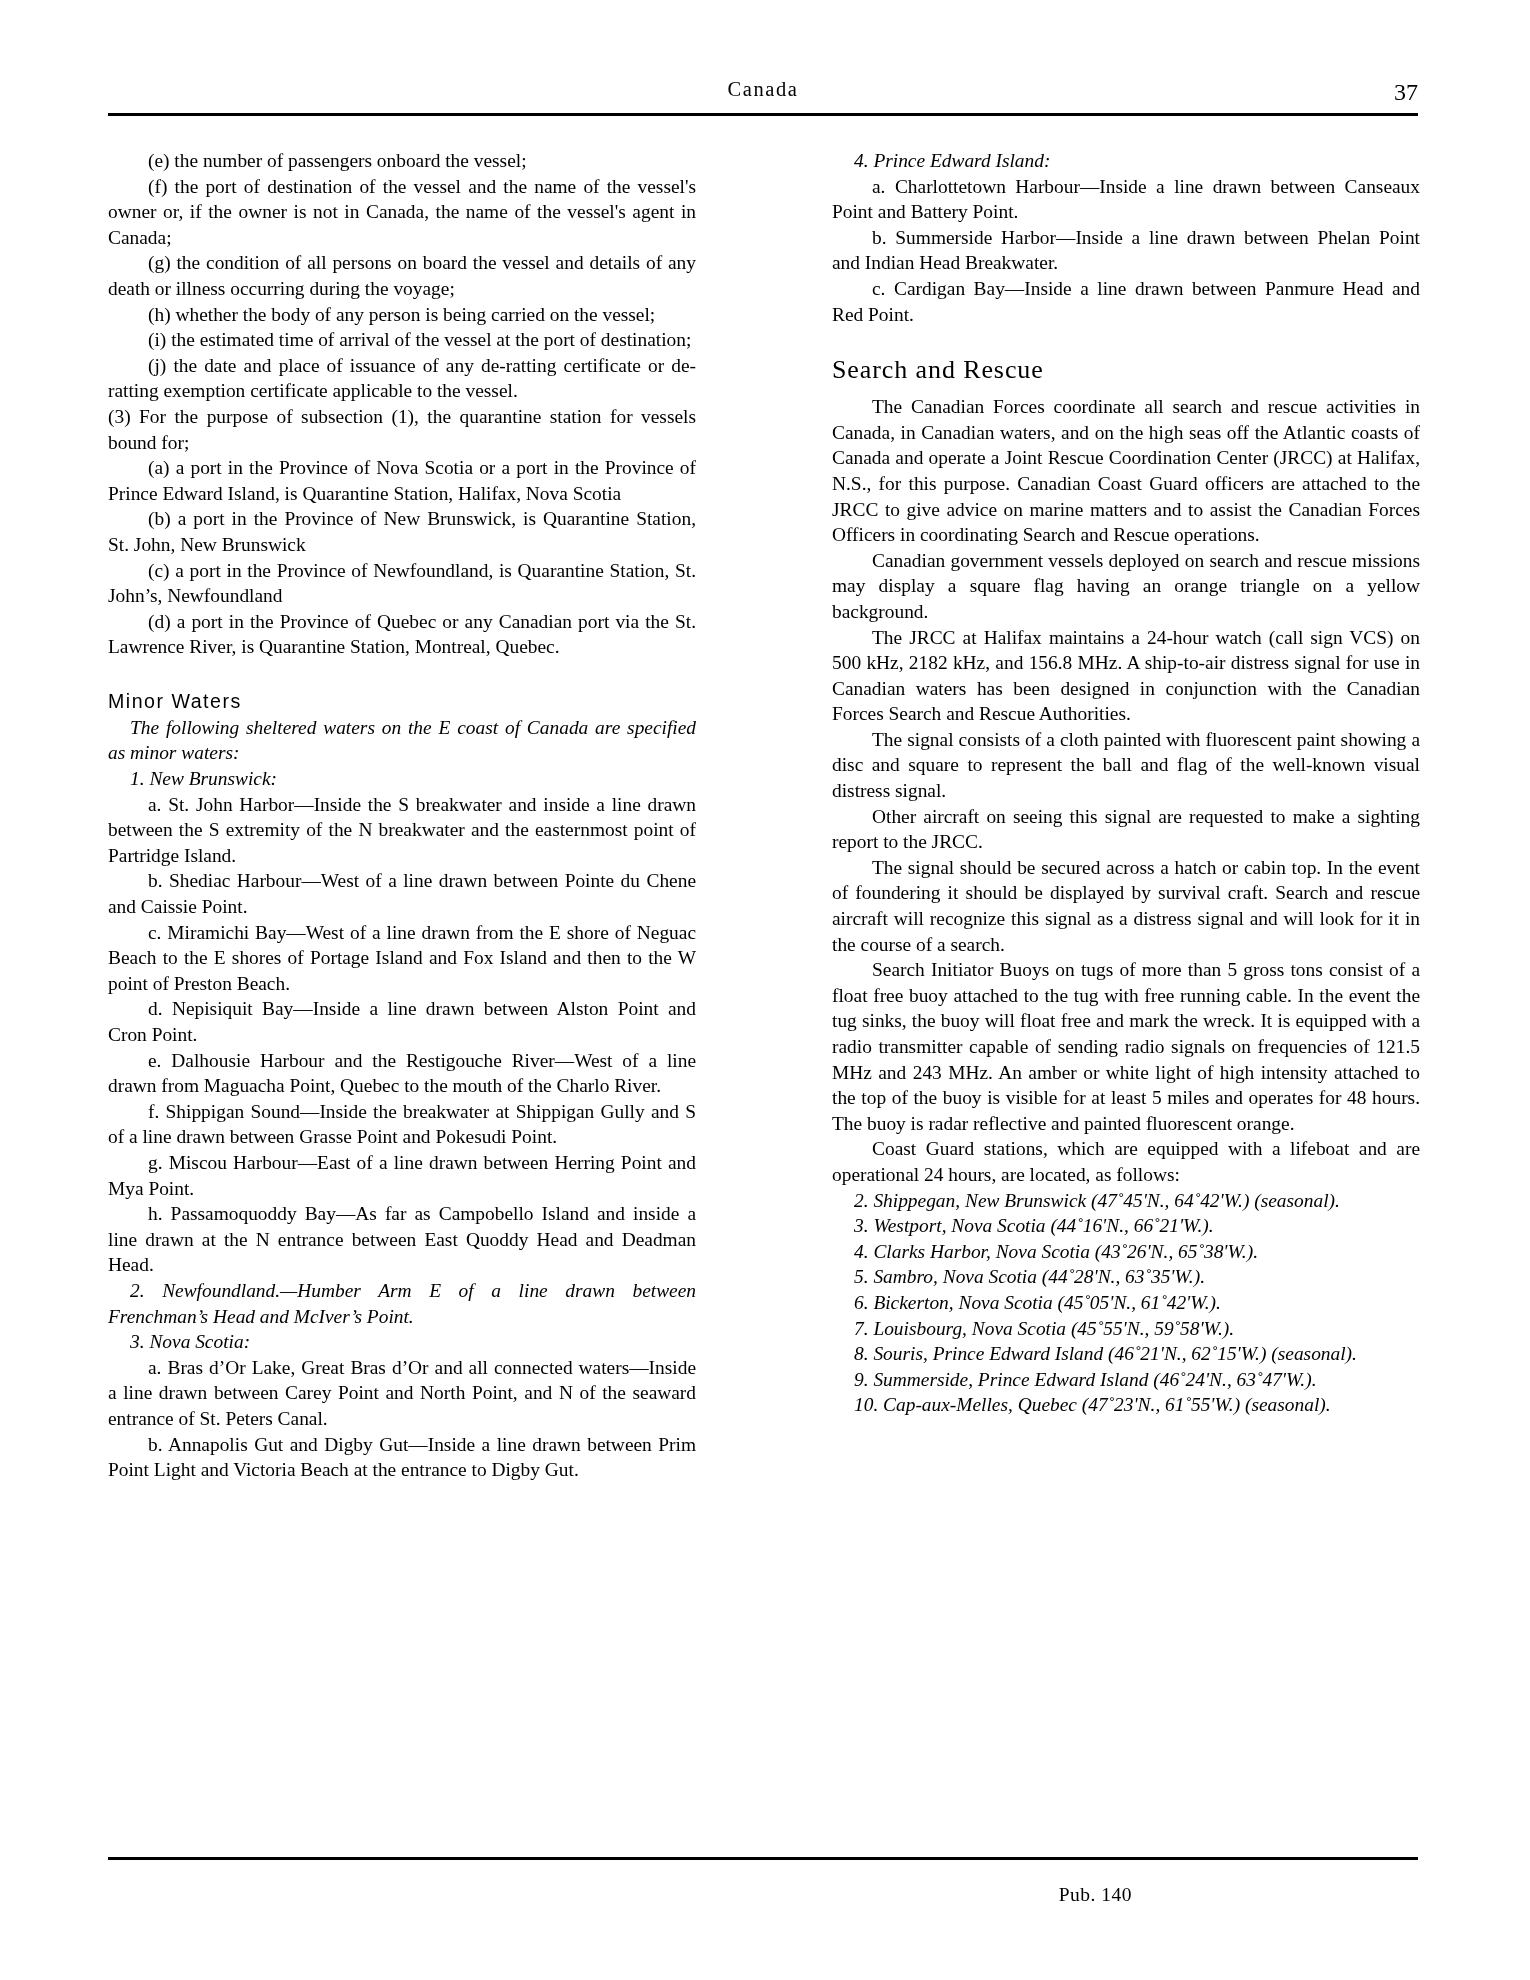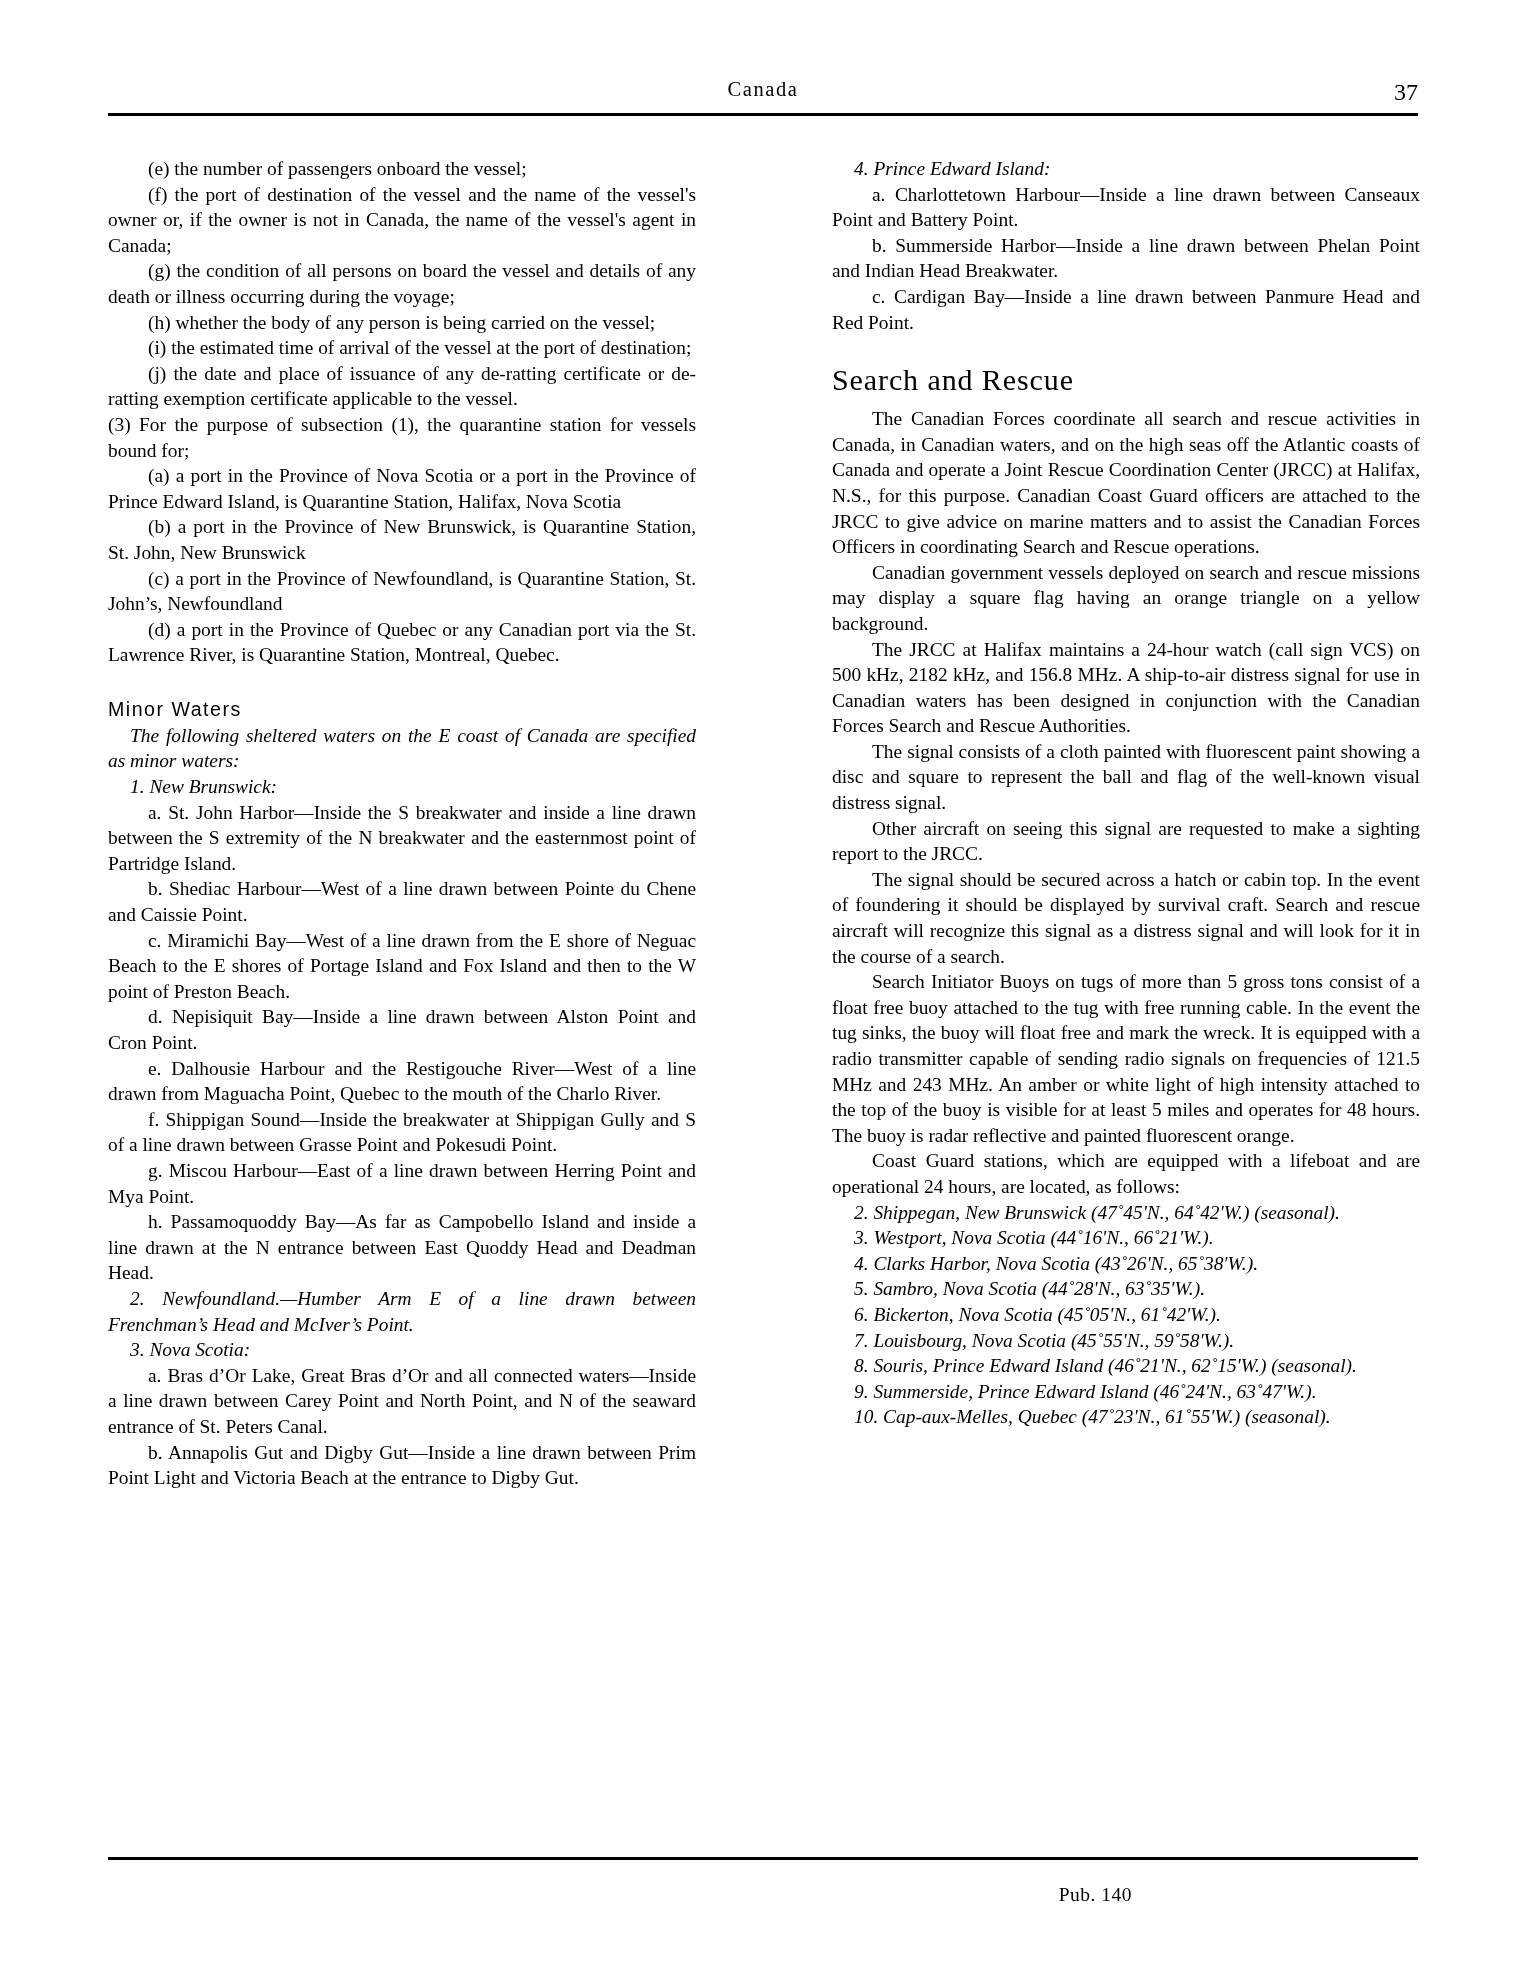--- a/index.html
+++ b/index.html
@@ -70,21 +70,21 @@
   
   .columns {
     position: absolute;
     left: 108px;
     top: 140px;
     width: 1312px;
     height: 1700px;
   }
   .col {
     position: absolute;
-    top: 16px;
+    top: 8px;
     width: 588px;
   }
   .col-left { left: 0; }
   .col-right { left: 724px; }
 
   p {
     margin: 0;
     font-size: 19.4px;
     line-height: 25.6px;
     text-align: justify;
@@ -96,21 +96,21 @@
   }
   p.ind2 {
     text-indent: 22px;
     font-style: italic;
   }
   p.noind {
     text-indent: 0;
   }
   h2.section {
     margin: 28px 0 9px 0;
-    font-size: 30px;
+    font-size: 26px;
     font-weight: normal;
     letter-spacing: 0.9px;
     font-family: "Liberation Serif", serif;
   }
   h3.subsection {
     margin: 30px 0 2px 0;
     font-size: 19.6px;
     font-weight: normal;
     letter-spacing: 1.5px;
     font-family: Liberation Sans, sans-serif;

